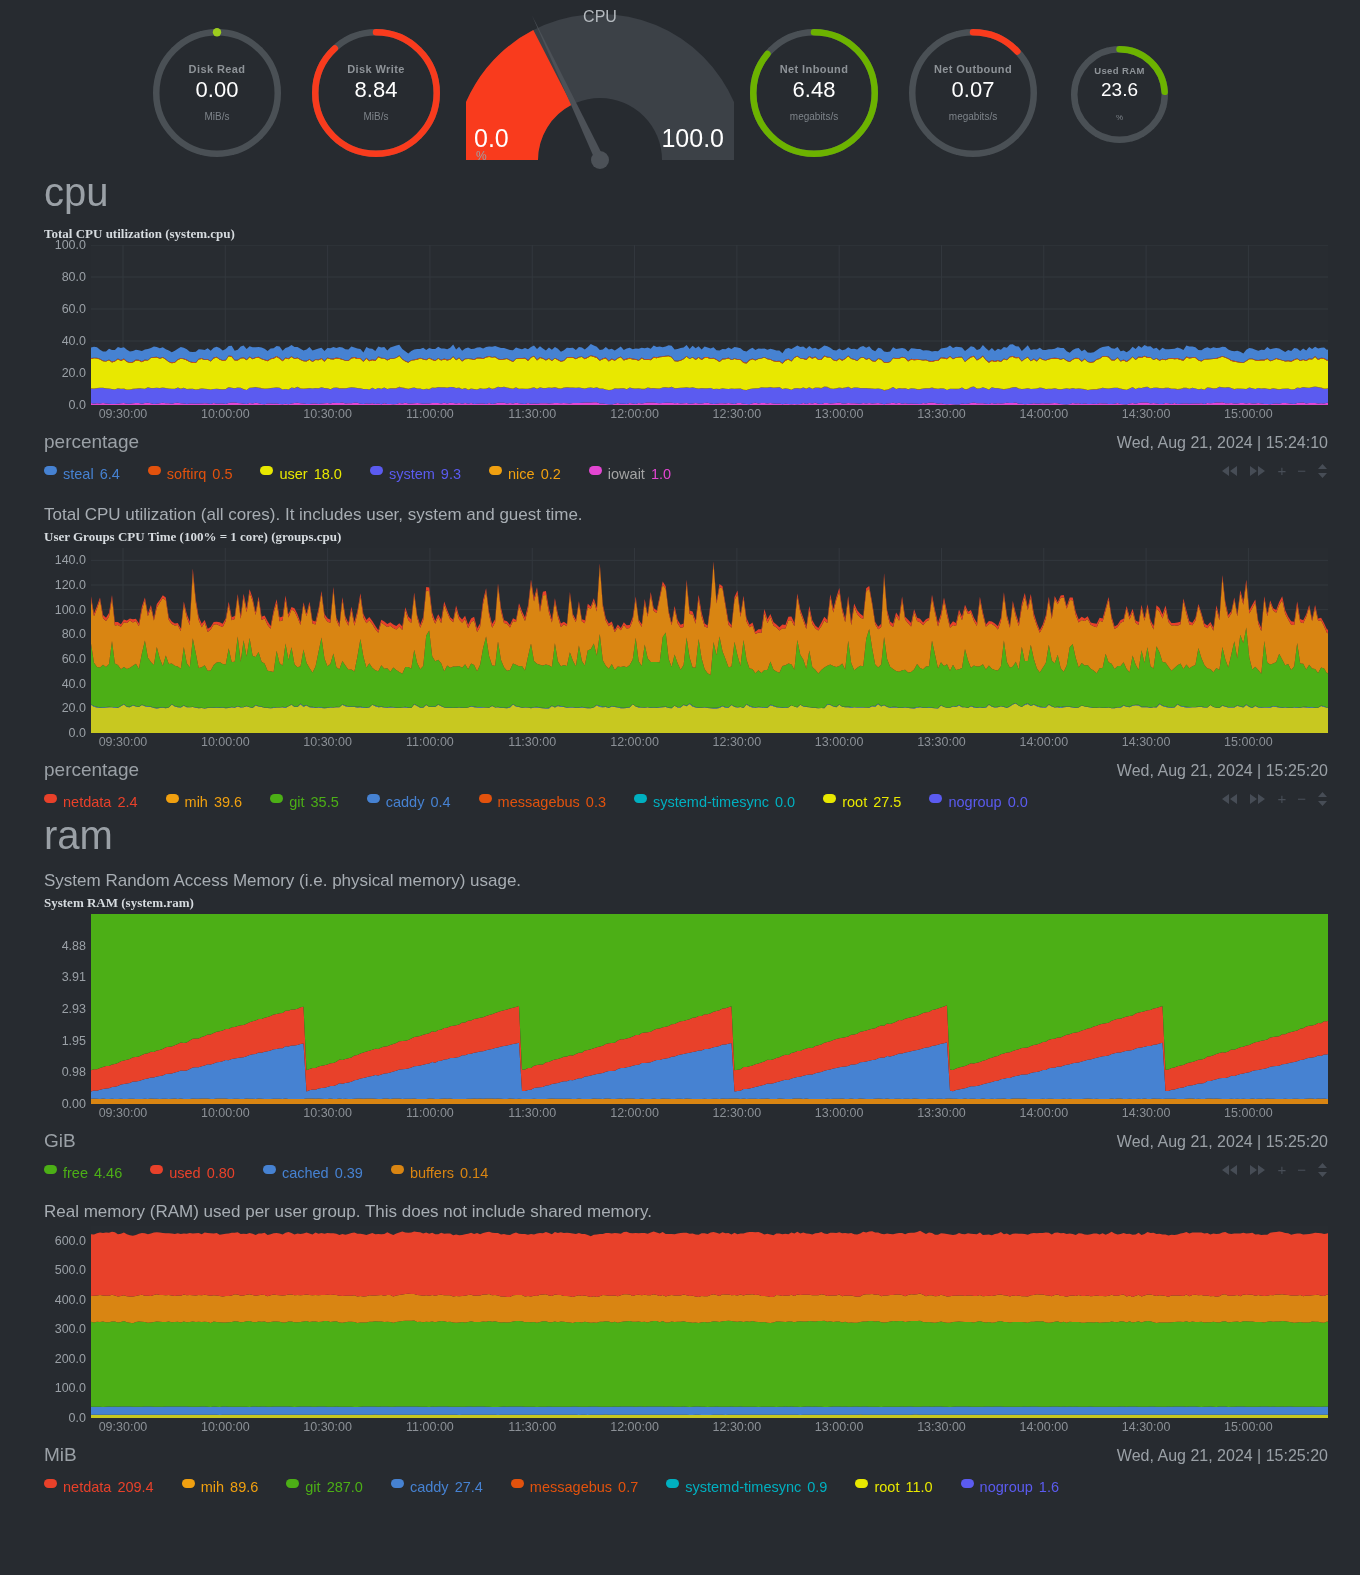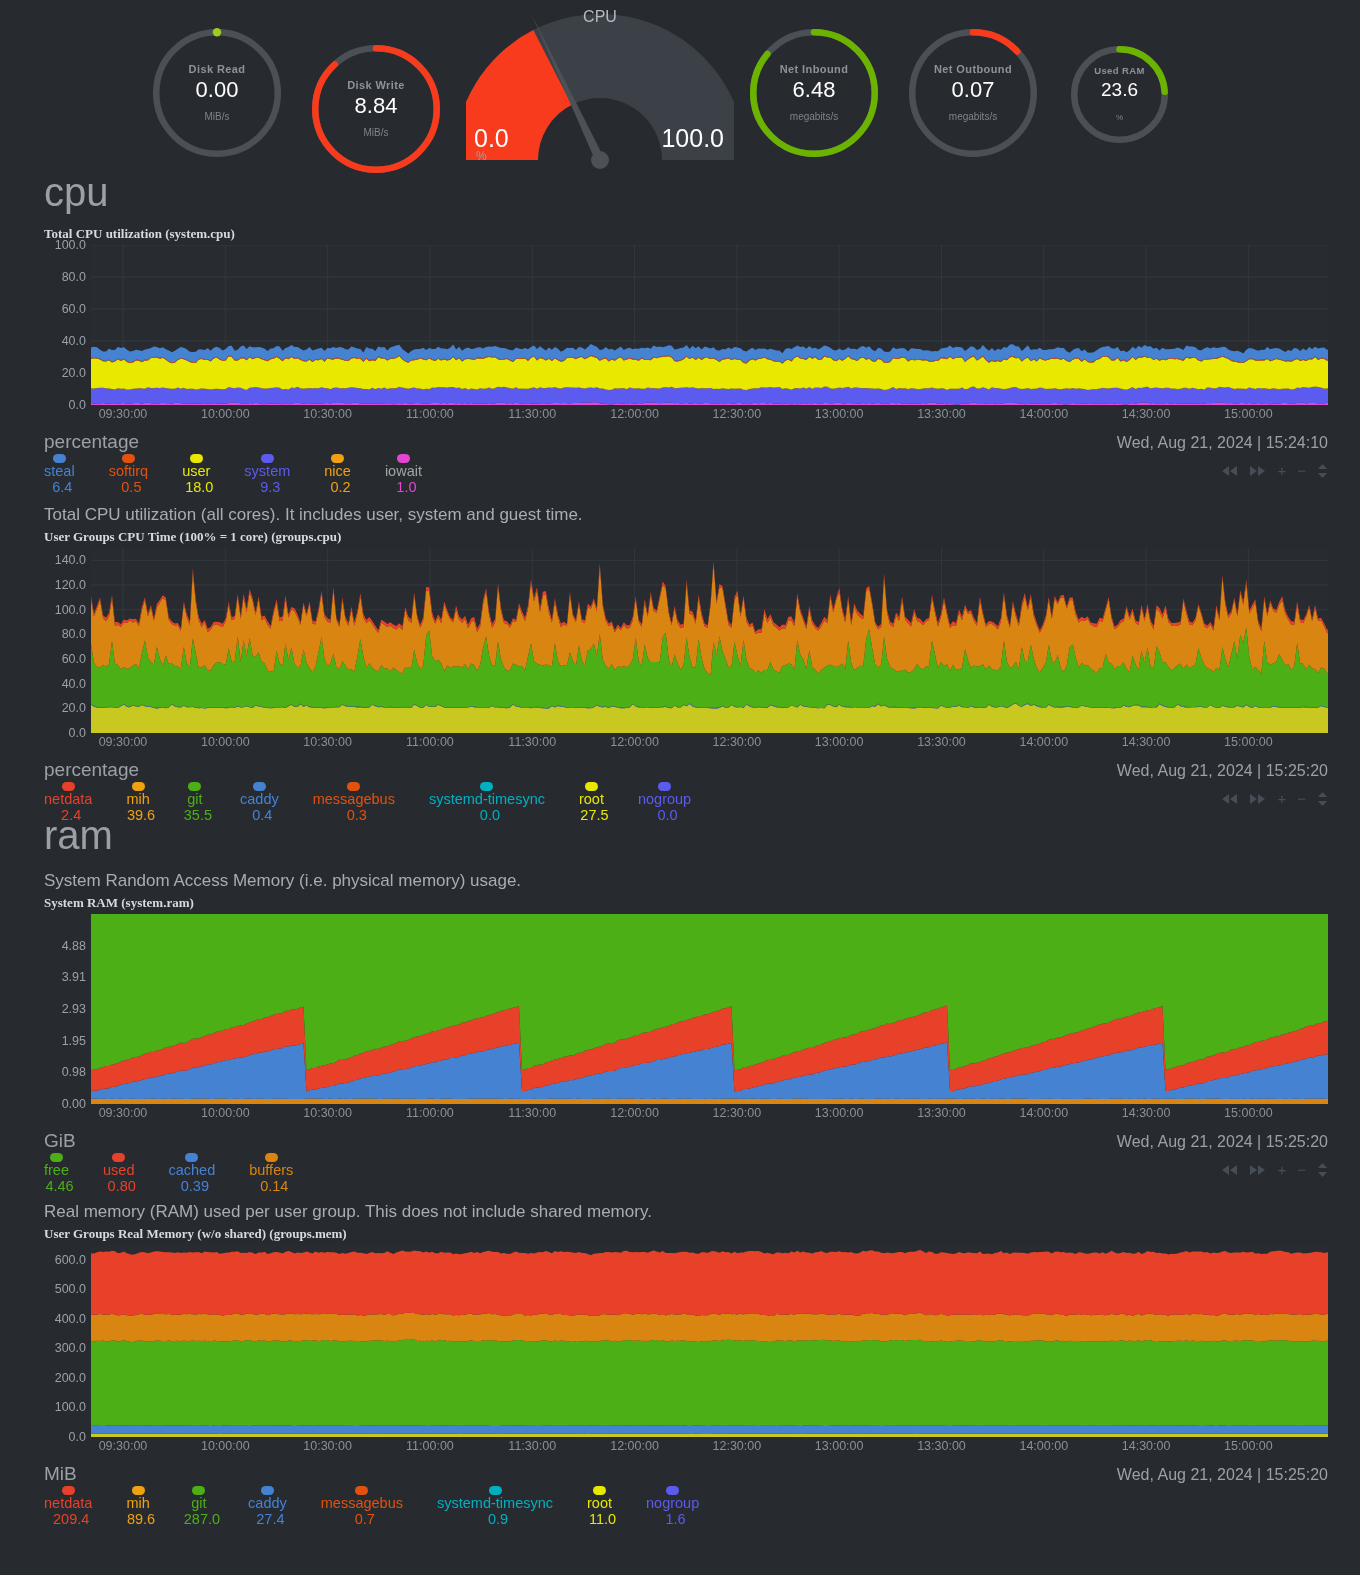--- a/index.html
+++ b/index.html
@@ -92,21 +92,21 @@
   .chart-units {
     position: absolute; left: 0; top: 0; color: #9aa0a6; font-size: 19px;
   }
   .chart-time {
     position: absolute; right: 0; top: 3px; color: #9aa0a6; font-size: 16px;
   }
   .legend-row {
     position: relative; height: 26px; display: flex; align-items: center;
     flex-wrap: nowrap;
   }
-  .legend-item { display: inline-flex; align-items: center; margin-right: 28px; white-space: nowrap; flex-direction: column; }
+  .legend-item { display: inline-flex; align-items: flex-start; margin-right: 28px; white-space: nowrap; }
   .legend-dot {
     width: 13px; height: 9px; border-radius: 5px; display: inline-block; margin-right: 6px;
   }
   .legend-name { font-size: 14.5px; margin-right: 6px; }
   .legend-val { font-size: 14.5px; }
   .chart-controls {
     position: absolute; right: 0; top: 2px;
     display: flex; align-items: center; gap: 11px;
     color: #484e57;
   }
@@ -144,21 +144,21 @@
           <line x1="19.74516600406095" y1="19.745166004060962" x2="22.57359312880714" y2="22.573593128807154" stroke="#4a5055" stroke-width="1.3"></line>
           <line x1="32.99999999999997" y1="9.574374157795944" x2="34.99999999999997" y2="13.038475772933694" stroke="#4a5055" stroke-width="1.3"></line>
           <line x1="48.43558111343868" y1="3.180747117499628" x2="49.470857293848766" y2="7.044450422655899" stroke="#4a5055" stroke-width="1.3"></line>
       <circle cx="65" cy="65" r="60.75" fill="none" stroke="#4a5055" stroke-width="6.5"></circle>
       <circle cx="65" cy="4.25" r="4.2" fill="#9ccc1e"></circle>
     </svg>
     <div class="dial-label" style="top:35px;font-size:11px">Disk Read</div>
     <div class="dial-value" style="top:49px;font-size:22px">0.00</div>
     <div class="dial-units" style="top:83px;font-size:10px">MiB/s</div>
       </div>
-      <div class="dial" style="left: 311px; top: 44px; width: 130px; height: 130px;">
+      <div class="dial" style="left: 311px; top: 28px; width: 130px; height: 130px;">
         <svg class="dial-ring" width="130" height="130" viewBox="0 0 130 130">
       <line x1="65" y1="1" x2="65" y2="5" stroke="#4a5055" stroke-width="1.3"></line>
           <line x1="81.56441888656133" y1="3.180747117499628" x2="80.52914270615125" y2="7.044450422655899" stroke="#4a5055" stroke-width="1.3"></line>
           <line x1="97" y1="9.574374157795923" x2="95" y2="13.03847577293368" stroke="#4a5055" stroke-width="1.3"></line>
           <line x1="110.25483399593904" y1="19.745166004060962" x2="107.42640687119285" y2="22.573593128807154" stroke="#4a5055" stroke-width="1.3"></line>
           <line x1="120.42562584220407" y1="33" x2="116.96152422706632" y2="35" stroke="#4a5055" stroke-width="1.3"></line>
           <line x1="126.81925288250036" y1="48.43558111343867" x2="122.9555495773441" y2="49.47085729384876" stroke="#4a5055" stroke-width="1.3"></line>
           <line x1="129" y1="65" x2="125" y2="65" stroke="#4a5055" stroke-width="1.3"></line>
           <line x1="126.81925288250036" y1="81.56441888656134" x2="122.9555495773441" y2="80.52914270615125" stroke="#4a5055" stroke-width="1.3"></line>
           <line x1="120.42562584220408" y1="96.99999999999999" x2="116.96152422706632" y2="94.99999999999999" stroke="#4a5055" stroke-width="1.3"></line>
@@ -599,21 +599,20 @@
       <span>−</span>
       <svg width="11" height="14" viewBox="0 0 11 14" class="ctl-icon">
           <path d="M5.5 0 L10 5 L1 5 Z M5.5 14 L1 9 L10 9 Z"></path>
         </svg>
     </div>
   </div>
 </div>
 
 <div class="chart-block" style="margin-top:16px;">
   <div class="chart-desc">Real memory (RAM) used per user group. This does not include shared memory.</div>
-  <div class="chart-name">User Groups Real Memory (w/o shared) (groups.mem)</div>
   <div class="plot-wrap">
     <div class="yaxis" id="yax-3">
         <span style="top: 192px;">0.0</span>
         <span style="top: 162.462px;">100.0</span>
         <span style="top: 132.923px;">200.0</span>
         <span style="top: 103.385px;">300.0</span>
         <span style="top: 73.8462px;">400.0</span>
         <span style="top: 44.3077px;">500.0</span>
         <span style="top: 14.7692px;">600.0</span>
       </div>

